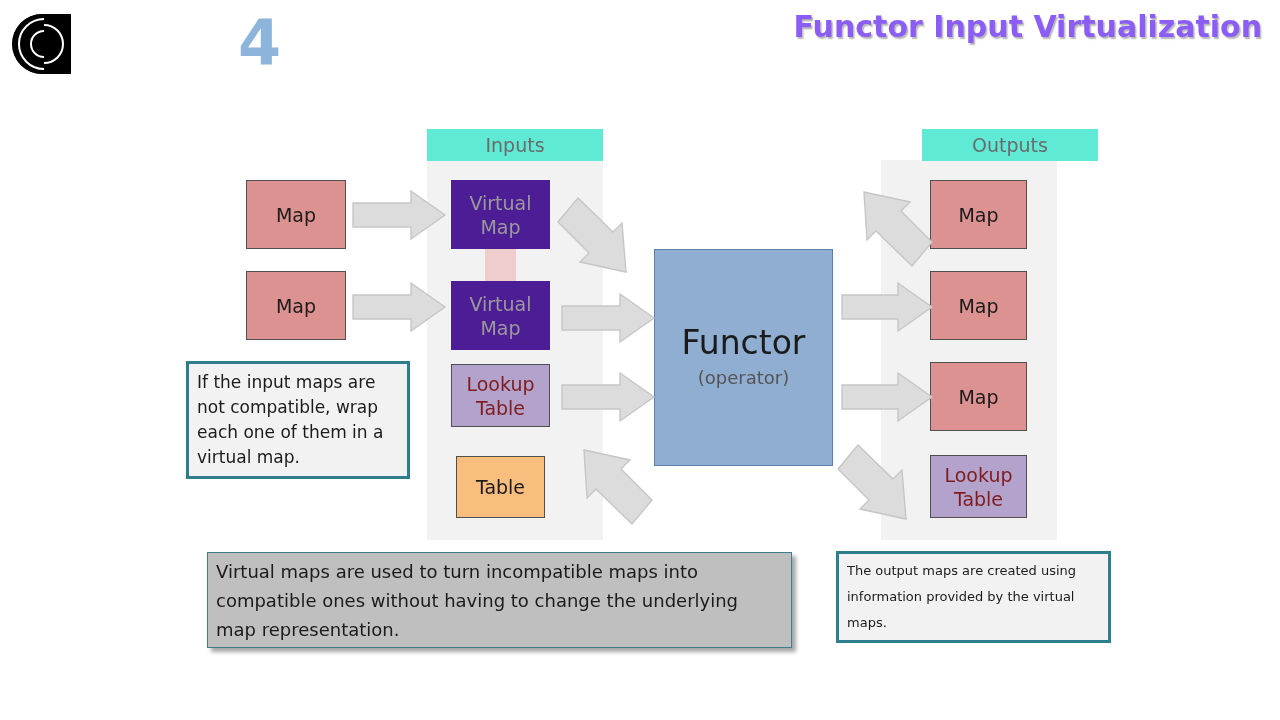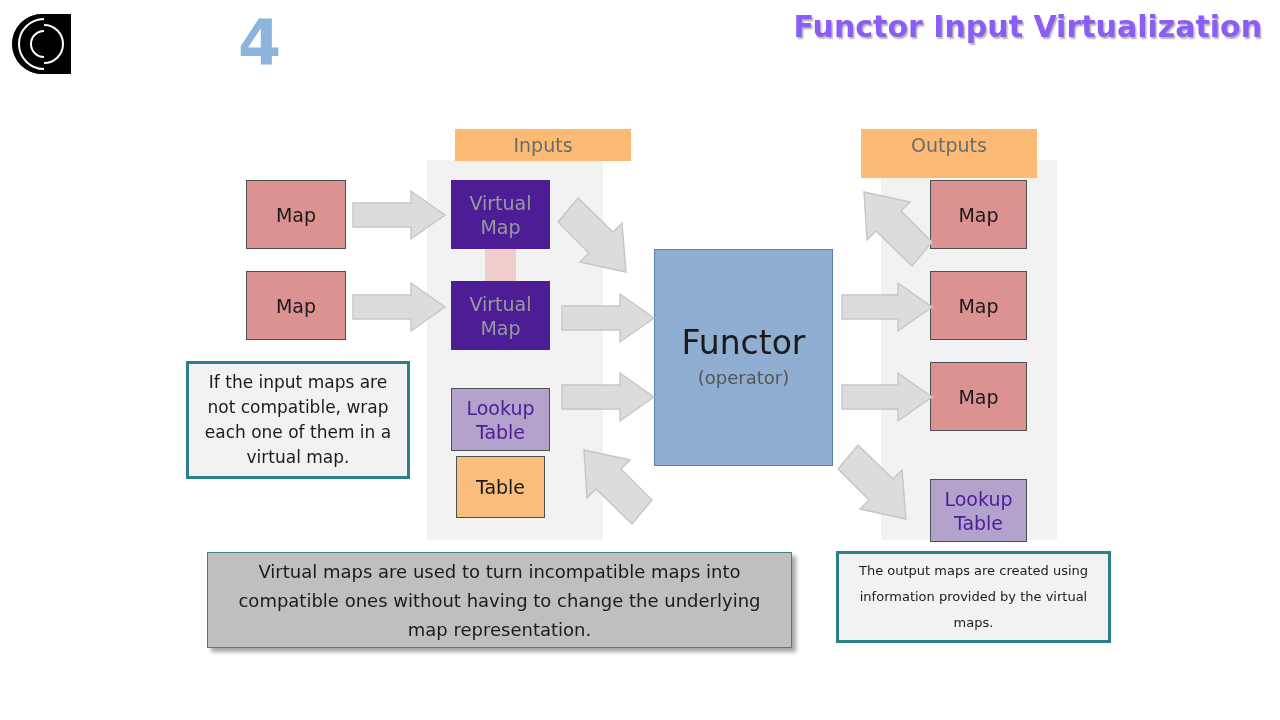--- a/index.html
+++ b/index.html
@@ -78,53 +78,51 @@
     white-space: nowrap;
   }
 
   
   .column {
     position: absolute;
     background: #f2f2f2;
   }
   .column-header {
     position: absolute;
-    background: #fdba74;
+    background: #5eead4;
     color: #6b6b6b;
     font-size: 19px;
     line-height: 32px;
     text-align: center;
-    margin-left: 28px;
   }
   #inputs-column  { left: 427px; top: 160px; width: 176px; height: 380px; }
   #inputs-header  { left: 427px; top: 129px; width: 176px; height: 32px; }
   #outputs-column { left: 881px; top: 160px; width: 176px; height: 380px; }
-  #outputs-header { left: 833px; top: 129px; width: 176px; height: 49px; }
+  #outputs-header { left: 922px; top: 129px; width: 176px; height: 32px; }
 
   
   .node {
     position: absolute;
     display: flex;
     align-items: center;
     justify-content: center;
     text-align: center;
     font-size: 19px;
     line-height: 24px;
     box-sizing: border-box;
   }
   .node-map {
     background: #dd9292;
     border: 1px solid #4f4f4f;
     color: #1b1b1b;
   }
   .node-lookup {
     background: #b3a2cc;
     border: 1px solid #4f4f4f;
-    color: #4c1d95;
-    margin-top: 24px;
+    color: #7f1d1d;
   }
   .node-table {
     background: #f9bd7e;
     border: 1px solid #4f4f4f;
     color: #1b1b1b;
   }
   .node-virtual {
     background: #4c1d95;
     border: none;
     color: #9a9a9a;
@@ -191,21 +189,20 @@
   #arrow-out-3     { left: 840px; top: 371px; width: 94px; height: 52px; }
   #arrow-out-4     { left: 836px; top: 443px; width: 98px; height: 84px; }
 
   
   .callout {
     position: absolute;
     box-sizing: border-box;
     display: flex;
     align-items: center;
     justify-content: center;
-    text-align: center;
   }
   .callout-teal {
     background: #f2f2f2;
     border: 3px solid #2e7f8c;
     color: #1b1b1b;
   }
   .callout-grey {
     background: #bfbfbf;
     border: 1px solid #3d7f8a;
     color: #1b1b1b;

